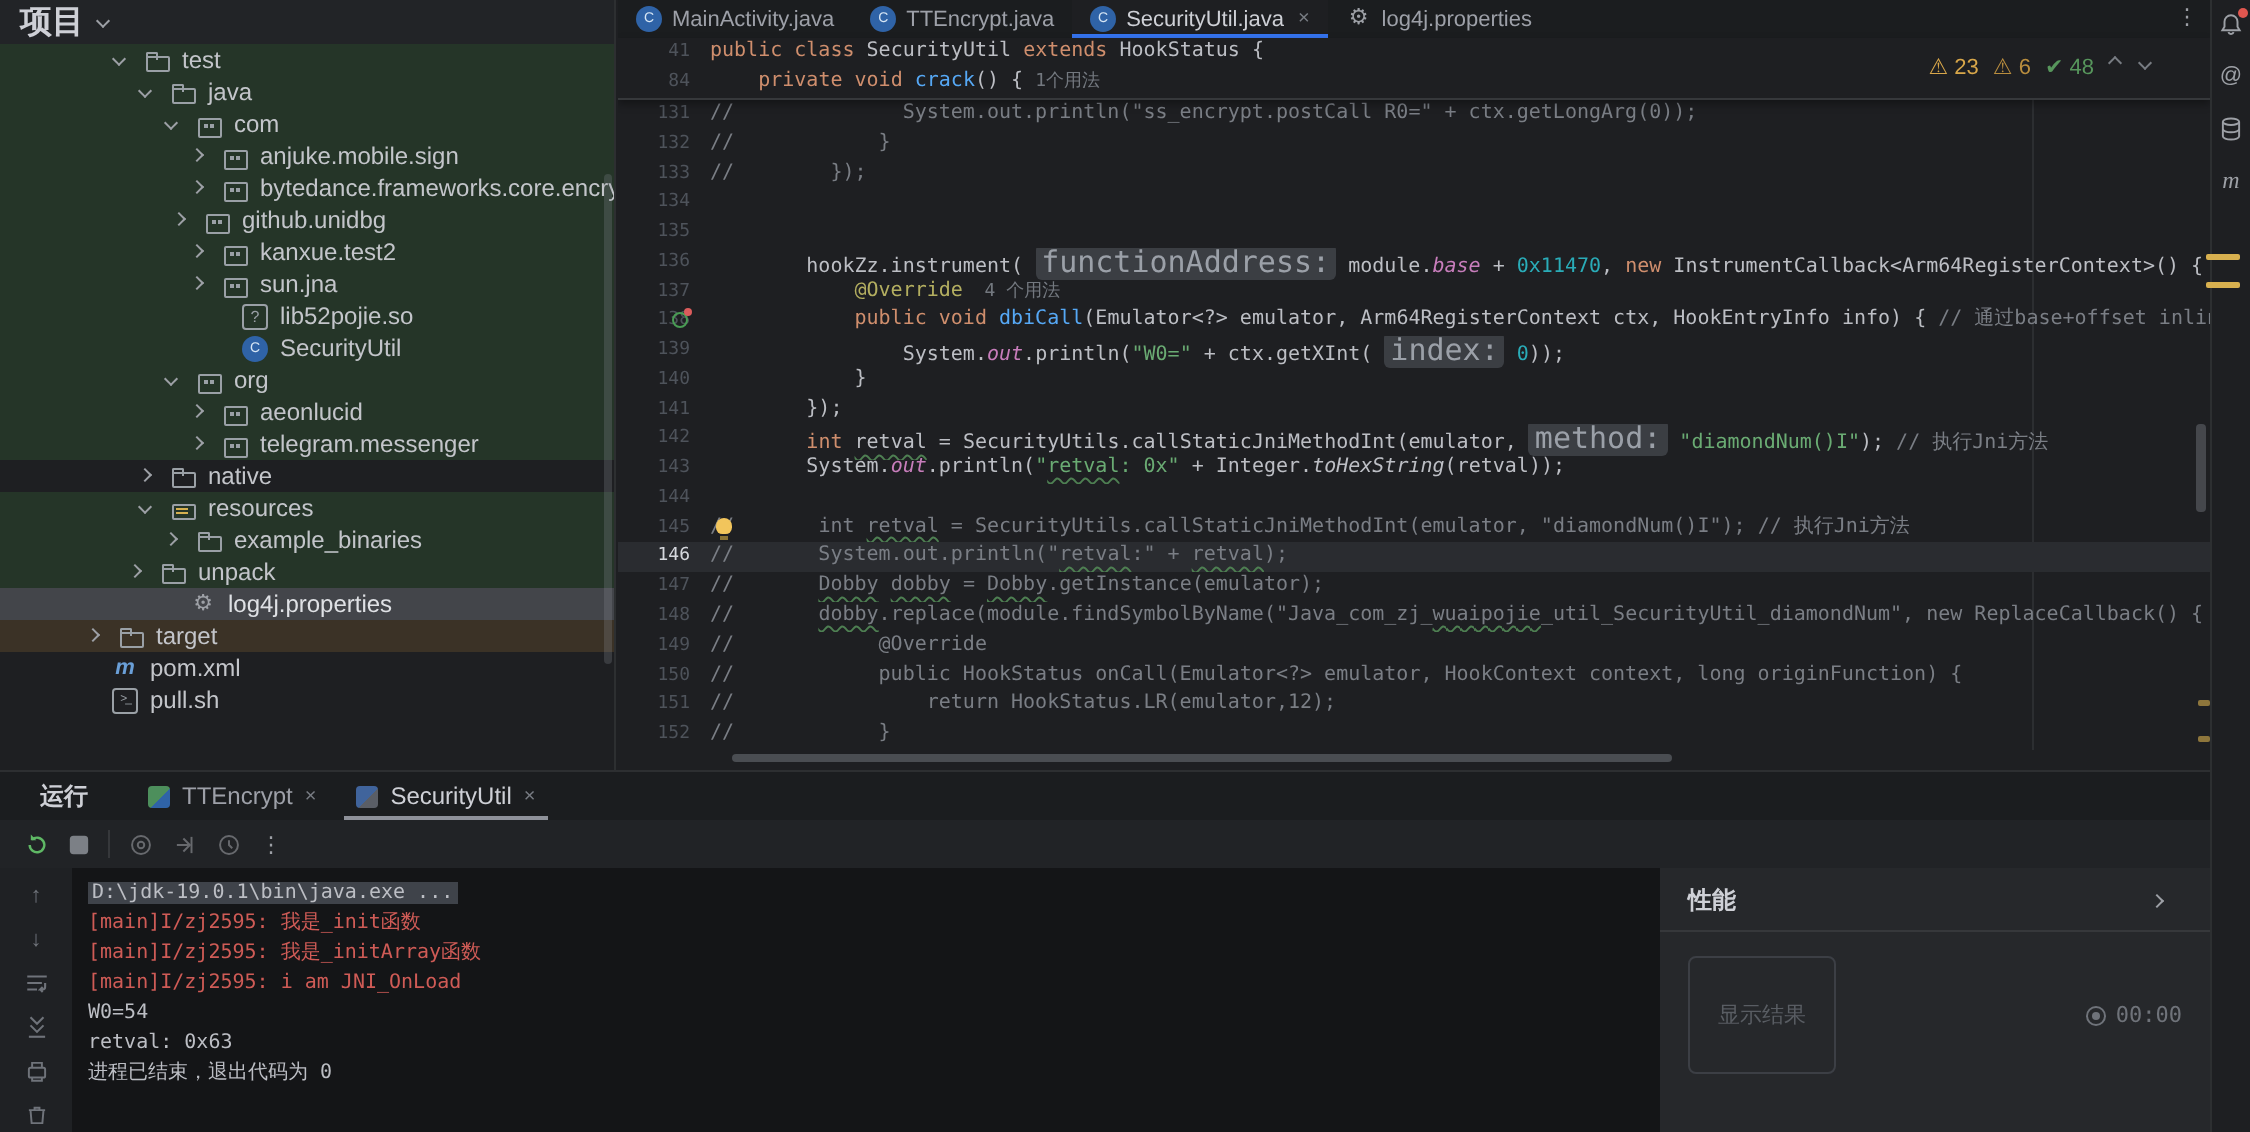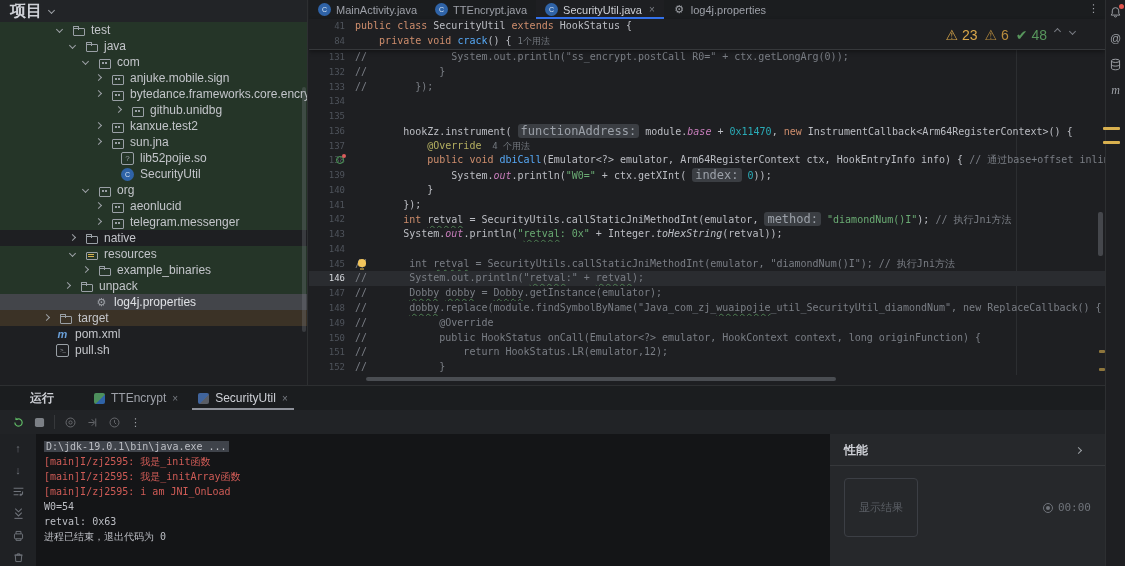--- a/index.html
+++ b/index.html
@@ -39,38 +39,38 @@
   .ic-app-b{width:11px;height:11px;border-radius:2px;background:linear-gradient(135deg,#40649c 55%,#5a5e66 55%)}
 
   
   #editor{position:absolute;left:309px;top:0;width:796px;height:385px;background:#1e1f22;overflow:hidden}
   #tabbar{height:19px;display:flex;align-items:stretch;background:#1b1d1f}
   .etab{display:flex;align-items:center;gap:5px;padding:0 9px;font-size:11px;color:#9da0a8;position:relative;cursor:default}
   .etab.active{color:#ced0d6;background:#1e1f22}
   .etab.active::after{content:"";position:absolute;left:0;right:0;bottom:0;height:2px;background:#3574f0}
   .etab .x{color:#787c83;font-size:10px;margin-left:2px}
   #editor-more{position:absolute;right:6px;top:2px;color:#9da0a6;font-size:11px}
-  #inspections{position:absolute;right:28px;top:27px;display:flex;gap:7px;font-size:14px;z-index:5}
+  #inspections{position:absolute;right:28px;top:27px;display:flex;gap:7px;font-size:11px;z-index:5}
   #inspections .w1{color:#d9a74a}#inspections .w2{color:#b98d3e}#inspections .ok{color:#57965c}
   #inspections .nav{width:8px;height:8px;position:relative}
   #inspections .nav::before{content:"";position:absolute;left:1px;top:2px;width:4px;height:4px;border-right:1.2px solid #787c83;border-bottom:1.2px solid #787c83}
   #inspections .nav.up::before{transform:rotate(-135deg)}
   #inspections .nav.dn::before{transform:rotate(45deg)}
 
   #sticky{position:absolute;left:0;top:19px;right:0;background:#1e1f22;border-bottom:1px solid #36383b;box-shadow:0 2px 4px rgba(0,0,0,.35);z-index:4}
   #code{position:absolute;left:0;top:50px;right:0}
   .cl{position:relative;height:14.77px;white-space:pre;font-family:"DejaVu Sans Mono",monospace;font-size:10px;line-height:14.77px}
   .cl .ln{position:absolute;left:0;top:0;width:36px;text-align:right;font-size:9px;color:#4e535b}
   .cl .lc{position:absolute;left:46px;top:0;right:0;overflow:hidden}
   .cl.cur{background:#2a2c30}
   .cl.cur .ln{color:#d5d8dd}
   .kw{color:#cf8e6d}.str{color:#6aab73}.num{color:#2aacb8}.cmt{color:#7a7e85}.plain{color:#bcbec4}
   .fn{color:#56a8f5}.ann{color:#b3ae60}.field{color:#c77dbb;font-style:italic}
   .usage{color:#73787f;font-size:9px}
-  .hint{background:#3b3e43;color:#9ba0a8;border-radius:3px;padding:0 3px;font-size:12px}
+  .hint{background:#3b3e43;color:#9ba0a8;border-radius:3px;padding:0 3px;font-size:15px}
   .typo{color:#bcbec4;text-decoration:underline wavy #4e8052 1px;text-underline-offset:2px}
   .strtypo{color:#6aab73;text-decoration:underline wavy #4e8052 1px;text-underline-offset:2px}
   .cmttypo{color:#7a7e85;text-decoration:underline wavy #4e8052 1px;text-underline-offset:2px}
   .italic{color:#bcbec4;font-style:italic}
   .g-override{position:absolute;left:27px;top:3px;width:8px;height:8px;border:1.5px solid #499c54;border-radius:50%}
   .g-override::after{content:"";position:absolute;right:-3px;top:-3px;width:4px;height:4px;background:#db5c5c;border-radius:50%}
   .g-bulb{position:absolute;left:49px;top:2px;width:8px;height:8px;background:#f2c55c;border-radius:50% 50% 40% 40%;z-index:3}
   .g-bulb::after{content:"";position:absolute;left:2px;bottom:-3px;width:4px;height:2px;background:#8a7335}
   #margin-line{position:absolute;left:707px;top:19px;bottom:10px;width:1px;background:#2c2e31}
   #hscroll{position:absolute;left:57px;bottom:4px;width:470px;height:4px;background:#4a4d52;border-radius:2px}
@@ -82,21 +82,21 @@
   
   #right-stripe{position:absolute;left:1105px;top:0;width:20px;height:566px;background:#1e1f22;border-left:1px solid #2d2f31;display:flex;flex-direction:column;align-items:center;padding-top:4px;gap:10px}
   .stripe-btn{width:16px;height:16px;display:flex;align-items:center;justify-content:center;color:#9da0a6;position:relative}
   .stripe-btn .dot{position:absolute;right:0;top:0;width:5px;height:5px;background:#e0564f;border-radius:50%}
   .stripe-btn.txt{font-size:11px}
   .stripe-btn.m-ic{font-style:italic;font-family:"Liberation Serif",serif;font-size:12px}
 
   
   #bottom{position:absolute;left:0;top:385px;width:1105px;height:181px;background:#1f2124;border-top:1px solid #2d2f31}
   #run-tabrow{height:24px;display:flex;align-items:stretch;background:#1b1d1f}
-  #run-title{display:flex;align-items:center;font-weight:bold;color:#ced0d6;padding:0 30px;font-size:12px}
+  #run-title{display:flex;align-items:center;font-weight:bold;color:#ced0d6;padding:0 20px;font-size:12px}
   .rtab{display:flex;align-items:center;gap:6px;padding:0 10px;font-size:12px;color:#9da0a8;position:relative}
   .rtab.active{color:#ced0d6}
   .rtab.active::after{content:"";position:absolute;left:4px;right:4px;bottom:0;height:2px;background:#8e9199}
   .rtab .x{color:#787c83;font-size:10px}
   #run-toolbar{height:24px;display:flex;align-items:center;gap:9px;padding-left:12px;background:#212326}
   #run-toolbar .sep{width:1px;height:14px;background:#36383b}
   #run-toolbar .dim{opacity:.45}
   #run-toolbar .more{color:#9da0a6;font-size:11px}
   #console-strip{position:absolute;left:0;top:48px;width:36px;bottom:0;display:flex;flex-direction:column;align-items:center;padding-top:6px;gap:7px}
   .cs-btn{width:15px;height:15px;display:flex;align-items:center;justify-content:center;color:#6f737a;font-size:11px}
@@ -143,21 +143,21 @@
         <div class="trow bg-green" style="padding-left: 95px;">
           <span class="chev right"></span>
           <span class="ic ic-package"></span>
           <span class="lbl">anjuke.mobile.sign</span>
         </div>
         <div class="trow bg-green" style="padding-left: 95px;">
           <span class="chev right"></span>
           <span class="ic ic-package"></span>
           <span class="lbl">bytedance.frameworks.core.encrypt</span>
         </div>
-        <div class="trow bg-green" style="padding-left: 115px;">
+        <div class="trow bg-green" style="padding-left: 86px;">
           <span class="chev right"></span>
           <span class="ic ic-package"></span>
           <span class="lbl">github.unidbg</span>
         </div>
         <div class="trow bg-green" style="padding-left: 95px;">
           <span class="chev right"></span>
           <span class="ic ic-package"></span>
           <span class="lbl">kanxue.test2</span>
         </div>
         <div class="trow bg-green" style="padding-left: 95px;">

